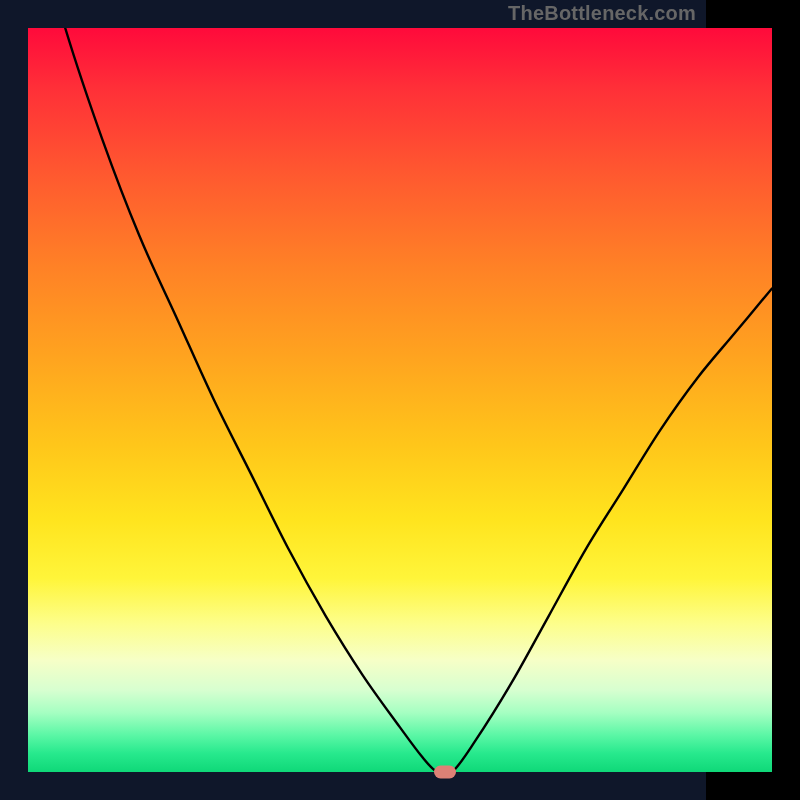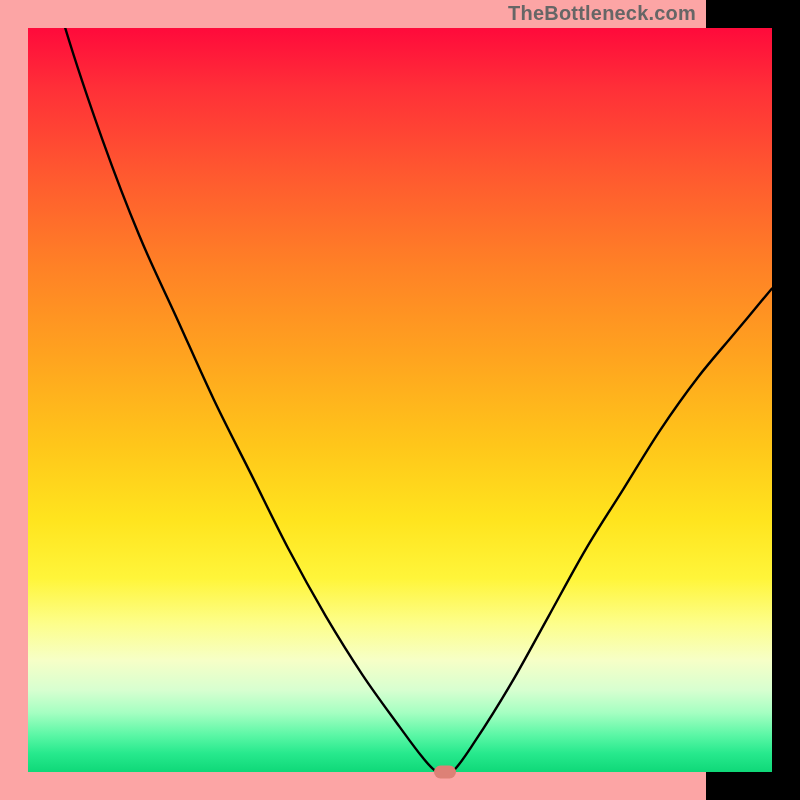--- a/index.html
+++ b/index.html
@@ -8,21 +8,21 @@
     width: 800px;
     height: 800px;
     background: #000;
     overflow: hidden;
     font-family: Arial, Helvetica, sans-serif;
   }
   .frame {
     position: relative;
     width: 706px;
     height: 800px;
-    background: #fca5a5;
+    background: #0f172a;
   }
   .watermark {
     position: absolute;
     top: 2px;
     right: 10px;
     color: #666;
     font-size: 20px;
     font-weight: 600;
     letter-spacing: 0.2px;
     z-index: 10;

